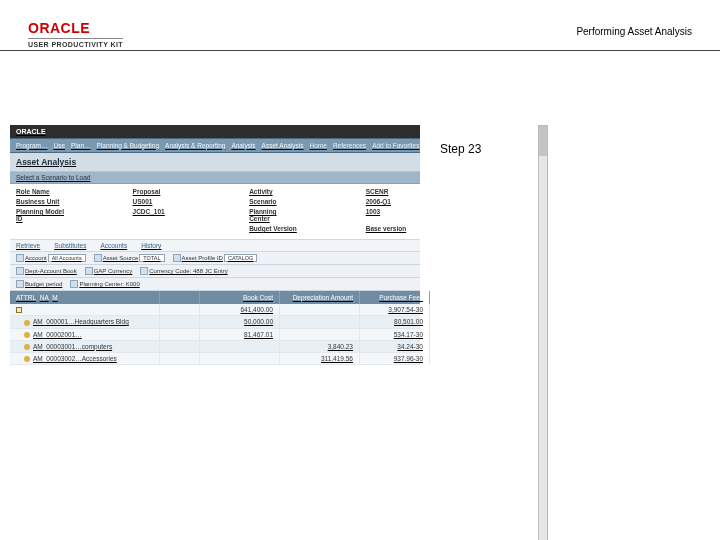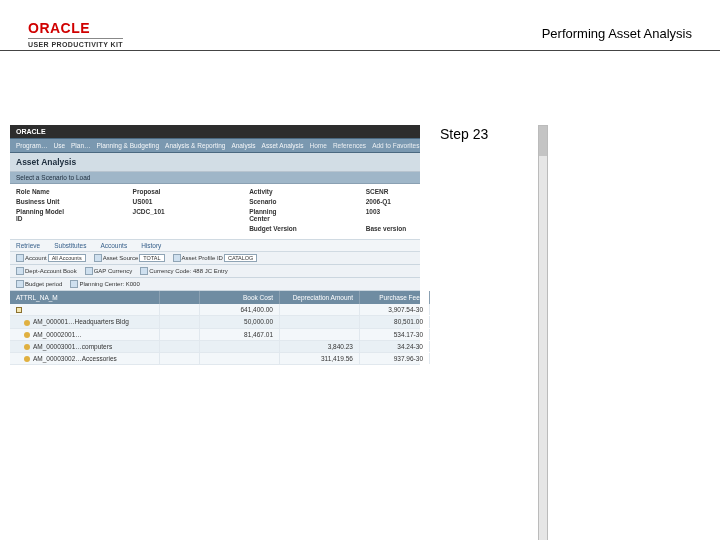--- a/index.html
+++ b/index.html
@@ -3,28 +3,28 @@
 <meta charset="utf-8">
 <style>
   * { box-sizing: border-box; margin: 0; padding: 0; }
   body { width: 720px; height: 540px; font-family: Arial, Helvetica, sans-serif; font-size: 11px; background: #fff; position: relative; }
 
   
   .hdr { position: absolute; top: 20px; left: 0; right: 0; height: 42px; padding: 0 28px; }
   .logo { position: absolute; left: 28px; top: 0; }
   .logo-oracle { color: #d00000; font-weight: bold; font-size: 14px; letter-spacing: 0.5px; }
   .logo-upk { font-size: 7px; letter-spacing: 0.4px; color: #333; margin-top: 2px; font-weight: bold; border-top: 1px solid #888; padding-top: 2px; }
-  .hdr-title { position: absolute; right: 28px; top: 6px; font-size: 13px; color: #000; }
+  .hdr-title { position: absolute; right: 28px; top: 6px; font-size: 10px; color: #000; }
   .hdr-rule { position: absolute; left: 0; right: 0; top: 50px; height: 1px; background: #444; }
 
   
   .content { position: absolute; top: 125px; left: 10px; right: 20px; bottom: 20px; }
 
   
-  .shot { position: absolute; left: 0; top: 0; width: 410px; border: 0; }
+  .shot { position: absolute; left: 0; top: 0; width: 410px; border: 0; text-decoration: underline; }
   .shot-titlebar { background: #2d2d2d; color: #fff; font-size: 7px; font-weight: bold; padding: 3px 6px; }
   .shot-nav { background: #7a98b0; color: #fff; font-size: 6.5px; padding: 3px 6px; border-top: 1px solid #4a6880; border-bottom: 1px solid #4a6880; display: flex; gap: 6px; white-space: nowrap; overflow: hidden; }
   .shot-nav span { opacity: 0.92; }
   .shot-nav-right { margin-left: auto; display: flex; gap: 6px; }
   .shot-band { background: #d2dde5; padding: 4px 6px; border-bottom: 1px solid #b7c4cf; }
   .shot-band h1 { font-size: 8.5px; font-weight: bold; color: #203040; }
   .shot-btnbar { background: #9fb6c8; font-size: 6.5px; color: #203040; padding: 2px 6px; border-bottom: 1px solid #8aa0b2; }
   .shot-fields { background: #fff; padding: 4px 6px; font-size: 6.5px; color: #333; }
   .fields-row { display: flex; gap: 10px; margin-bottom: 3px; }
   .fld-l { width: 60px; font-weight: bold; }
@@ -42,21 +42,21 @@
   .col-d { flex: 0 0 70px; text-align: right; }
   .shot-row { display: flex; background: #f3f7fa; font-size: 6.5px; color: #333; border-bottom: 1px solid #e1e8ee; }
   .shot-row:nth-child(even) { background: #e9f0f5; }
   .cell { padding: 2px 6px; border-right: 1px solid #e1e8ee; }
   .exp-ic { display: inline-block; width: 6px; height: 6px; border: 1px solid #8a7030; background: #f6e8b2; margin-right: 3px; vertical-align: middle; }
   .leaf-ic { display: inline-block; width: 6px; height: 6px; background: #e0b040; border-radius: 50%; margin-right: 3px; vertical-align: middle; }
   .shot-scroll-v { position: absolute; left: 528px; top: 0; bottom: -190px; width: 10px; background: #e6e6e6; border: 1px solid #bbb; }
   .thumb-v { width: 100%; height: 30px; background: #c4c4c4; }
 
   
-  .step { position: absolute; left: 430px; top: 0; width: 240px; font-size: 14px; color: #000; line-height: 1.35; }
+  .step { position: absolute; left: 430px; top: 16px; width: 240px; font-size: 12px; color: #000; line-height: 1.35; }
   .step-title { margin-bottom: 16px; }
 </style>
 </head>
 <body>
 
 <div class="hdr">
   <div class="logo">
     <div class="logo-oracle">ORACLE</div>
     <div class="logo-upk">USER PRODUCTIVITY KIT</div>
   </div>

